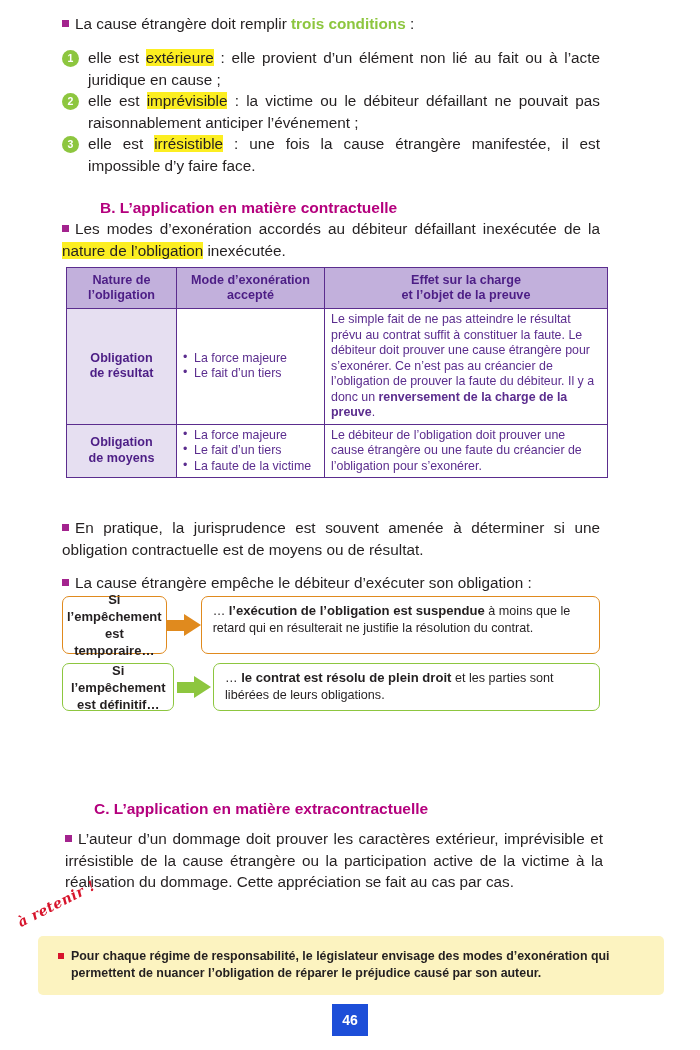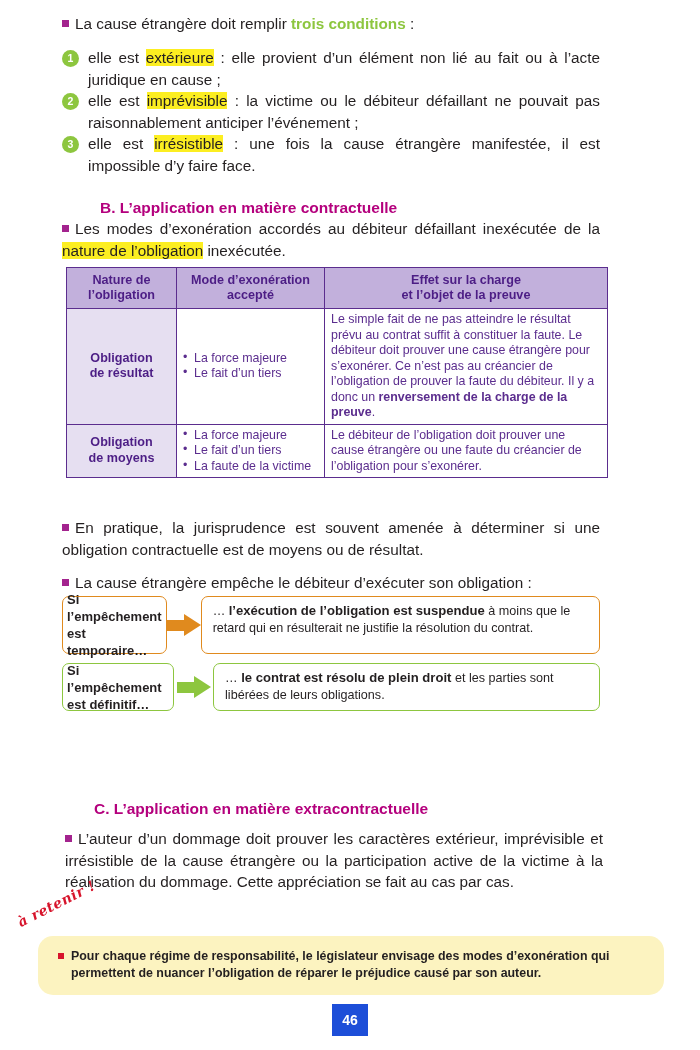--- a/index.html
+++ b/index.html
@@ -122,20 +122,21 @@
   .flow {
     display:flex;
     align-items: stretch;
     margin: 0;
   }
   .flow-left {
     width: 148px;
     border: 1.6px solid #E08A1E;
     border-radius: 7px;
     display:flex; align-items:center; justify-content:center;
+    text-align:center;
     font-size: 13px;
     font-weight: bold;
     line-height: 17px;
     color: #231f20;
     padding: 7px 4px;
   }
   .flow-left.green { border-color: #8DC63F; }
   .arrowwrap {
     width: 52px;
     display:flex; align-items:center; justify-content:center;
@@ -181,21 +182,21 @@
     font-style: italic;
     font-weight: bold;
     font-size: 14px;
     transform: rotate(-27deg);
     transform-origin: left bottom;
     white-space: nowrap;
     letter-spacing: 0.5px;
   }
   .retenir-box {
     background: #FCF3C0;
-    border-radius: 15px;
+    border-radius: 5px;
     padding: 12px 18px 14px 20px;
     margin-left: 38px;
     margin-right: 36px;
   }
   .retenir-text {
     font-size: 12.4px;
     line-height: 16.5px;
     color: #231f20;
     font-weight: 600;
     position: relative;

